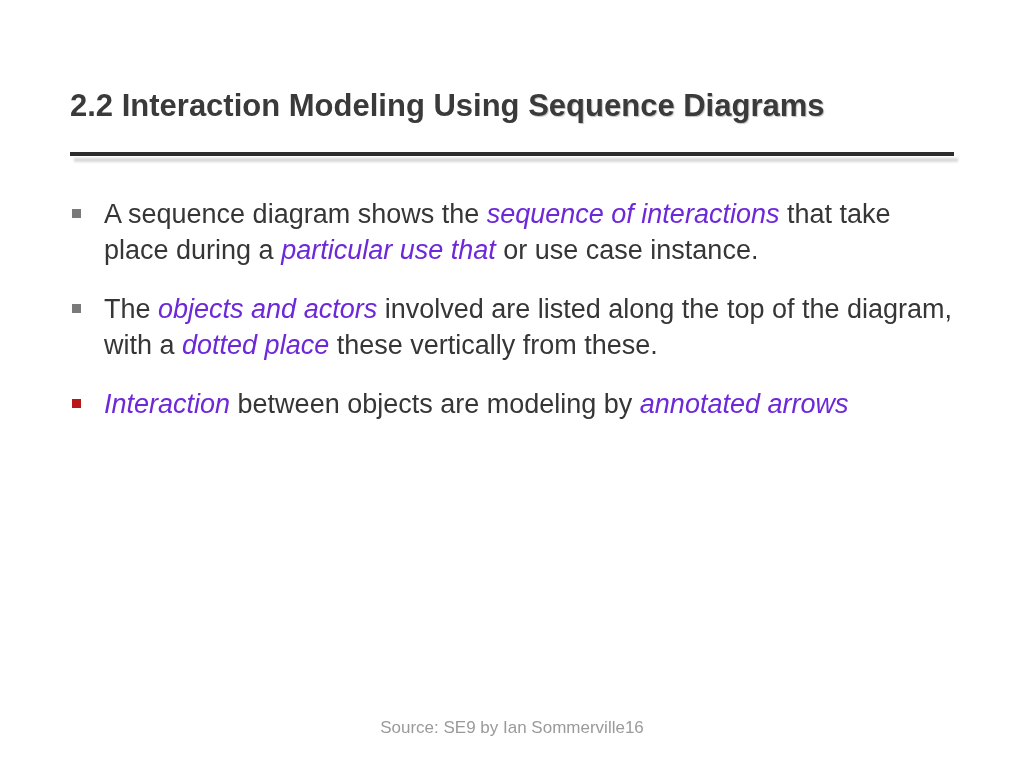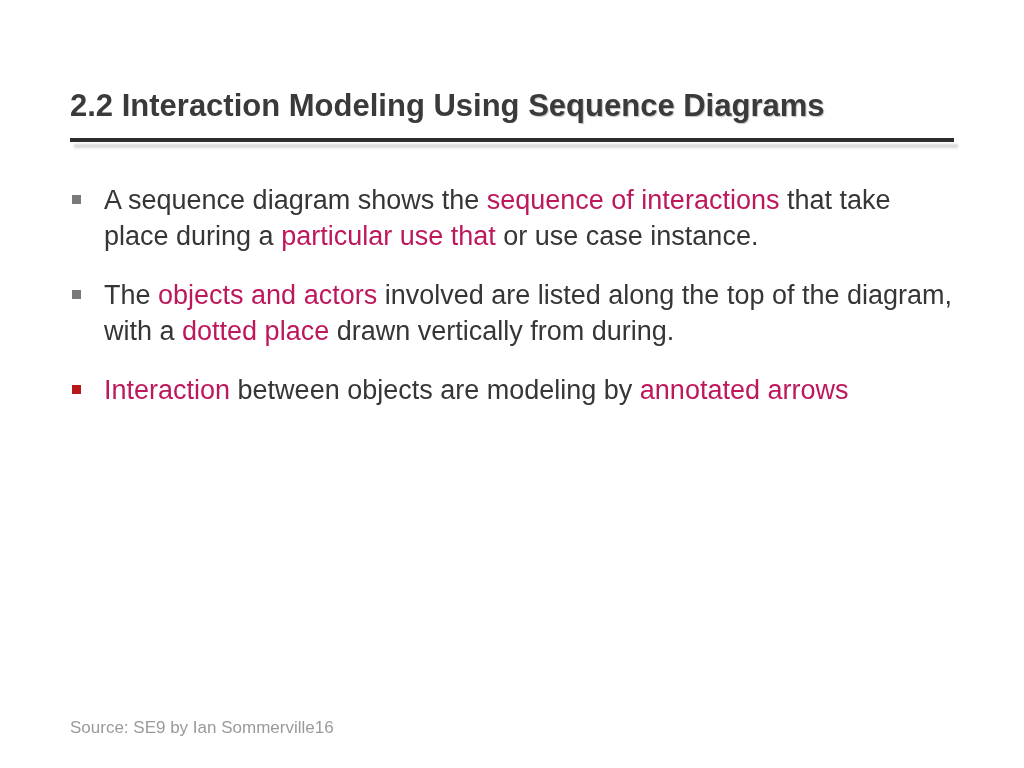--- a/index.html
+++ b/index.html
@@ -11,21 +11,21 @@
     position: relative;
     overflow: hidden;
   }
   .slide {
     padding: 88px 70px 0 70px;
   }
   .title {
     font-size: 31px;
     font-weight: bold;
     color: #3a3a3a;
-    margin-bottom: 14px;
+    margin-bottom: 28px;
   }
   .title .emph {
     color: #3a3a3a;
     text-shadow: 1px 1px 1px rgba(0,0,0,0.25);
   }
   .hr-wrap {
     position: relative;
     height: 10px;
     margin-bottom: 34px;
   }
@@ -59,29 +59,29 @@
     position: absolute;
     left: 2px;
     top: 13px;
     width: 9px;
     height: 9px;
     background: #7a7a7a;
   }
   ul.bullets li.red-marker::before {
     background: #b81818;
   }
-  .hl { color: #be185d; }
+  .hl { color: #6d28d9; font-style: italic; }
   .footer {
     position: absolute;
     left: 0;
     right: 0;
     bottom: 30px;
-    padding: 0 70px;
+    padding: 0 102px;
     display: flex;
-    justify-content: flex-start;
+    justify-content: center;
     font-size: 17px;
     color: #9a9a9a;
   }
   .footer .center {
     position: absolute;
     left: 50%;
     transform: translateX(-50%);
   }
 </style>
 </head>
@@ -90,21 +90,21 @@
 <div class="slide">
   <h1 class="title">
     <span>2.2 Interaction Modeling Using </span><span class="emph">Sequence Diagrams</span>
   </h1>
   <div class="hr-wrap">
     <div class="hr"></div>
     <div class="hr-shadow"></div>
   </div>
   <ul class="bullets">
       <li><span>A sequence diagram shows the </span><span class="hl">sequence of interactions</span><span> that take place during a </span><span class="hl">particular use that</span><span> or use case instance.</span></li>
-      <li><span>The </span><span class="hl">objects and actors </span><span>involved are listed along the top of the diagram, with a </span><span class="hl">dotted place </span><span>drawn vertically from during.</span></li>
+      <li><span>The </span><span class="hl">objects and actors </span><span>involved are listed along the top of the diagram, with a </span><span class="hl">dotted place </span><span>these vertically from these.</span></li>
       <li class="red-marker"><span class="hl">Interaction </span><span>between objects are modeling by </span><span class="hl">annotated arrows</span></li>
     </ul>
 </div>
 
 <div class="footer">
   <span>Source: SE9 by Ian Sommerville</span>
   <span>16</span>
 </div>
 
 </body></html>

